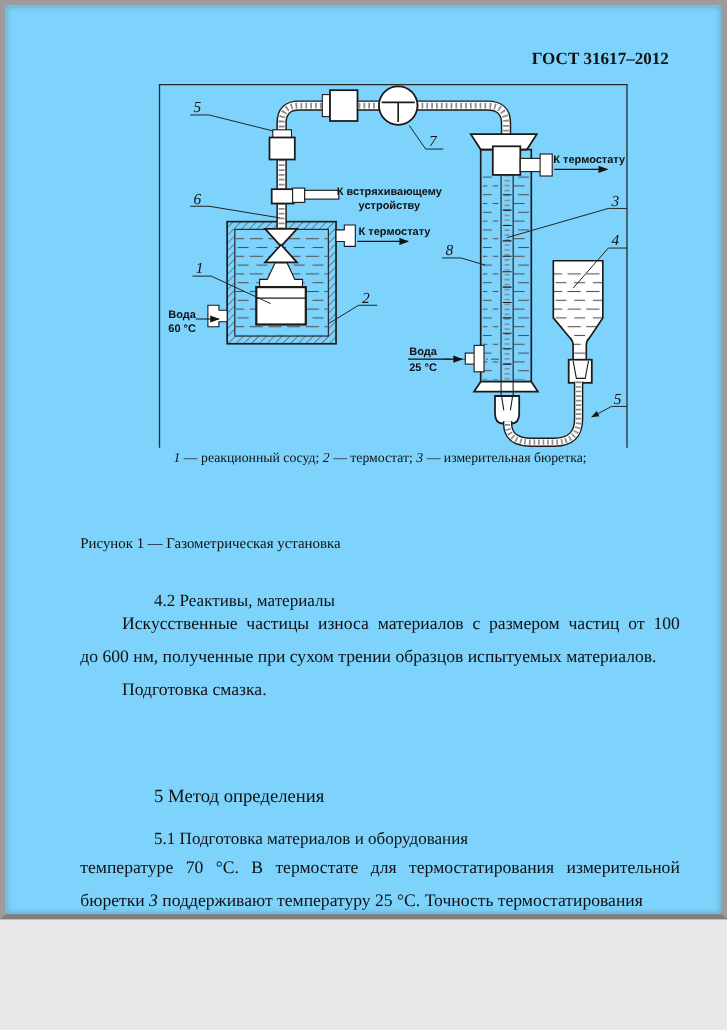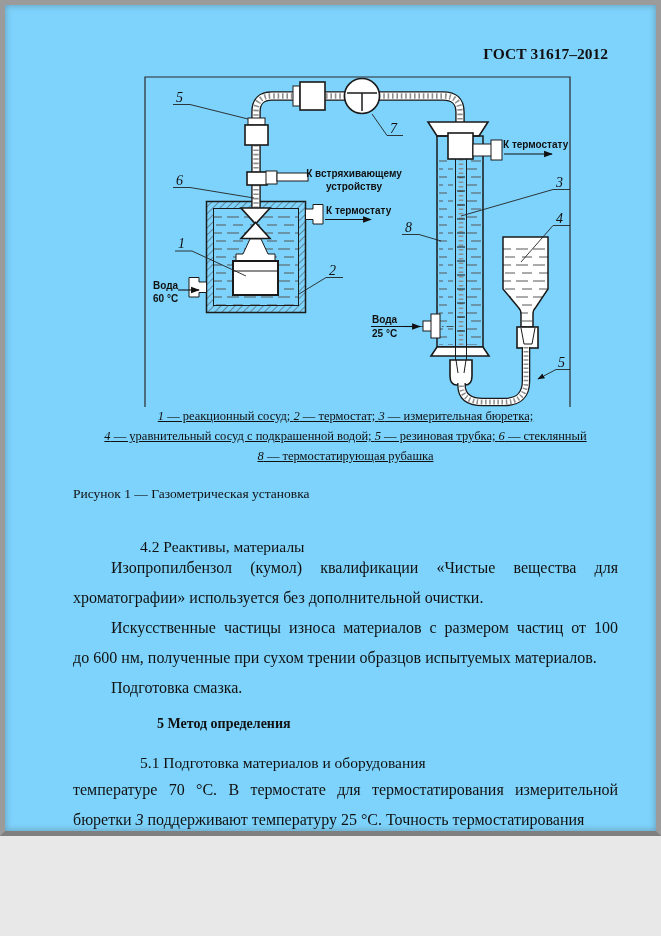--- a/index.html
+++ b/index.html
@@ -26,25 +26,25 @@
   .tI{fill:none;stroke:#fff;stroke-width:6.8;}
   .tH{fill:none;stroke:#8d8d8d;stroke-width:5.4;stroke-dasharray:1.6 2.8;}
   .tO2{fill:none;stroke:#1a1a1a;stroke-width:8.6;}
   .tI2{fill:none;stroke:#fff;stroke-width:6;}
   .tH2{fill:none;stroke:#8d8d8d;stroke-width:4.8;stroke-dasharray:1.5 2.6;}
   .ldr{fill:none;stroke:#222;stroke-width:.9;}
   .arr{fill:none;stroke:#111;stroke-width:1.1;}
   .num{font:italic 14px "Liberation Serif", serif; fill:#111;}
   .ann{font:600 10px "Liberation Sans", sans-serif; fill:#111;}
   
-  .caption{position:absolute; top:401px; left:68px; width:545px; font-size:12.5px;text-decoration:underline;}
+  .caption{position:absolute; top:401px; left:68px; width:545px; font-size:12.5px;}
   .caption .ln{line-height:20px; text-align:center;}
   .figlabel{position:absolute; top:479px; left:68px; width:545px; font-size:13.5px; line-height:20px;}
   .h2x{position:absolute; left:135px; font-weight:normal; font-size:15.5px; line-height:20px;}
-  .h1x{position:absolute; left:152px; font-weight:bold; font-size:14px; line-height:22px;}
+  .h1x{position:absolute; left:135px; font-weight:normal; font-size:17px; line-height:22px;}
   .tblock{position:absolute; left:68px; width:545px; font-size:16px;}
   .para .ln{line-height:30px; text-align:justify; text-align-last:justify;}
   .para .ln.first{text-indent:38px;}
   .para .ln.last{text-align-last:left;}
   .pagenum{position:absolute; top:874px; left:598px; width:20px; text-align:center; font-size:14.5px;}
 </style>
 </head>
 <body>
 
 <div class="page">
@@ -197,32 +197,26 @@
 
       <text class="ann" x="367" y="318">Вода</text>
       <text class="ann" x="367" y="332">25 °С</text>
       <line x1="366" y1="321.5" x2="399" y2="321.5" class="arr"></line>
       <line x1="399" y1="321.5" x2="415" y2="321.5" class="arr" marker-end="url(#arrh)"></line>
     </g>
   </svg>
 
   <div class="caption">
       <div class="ln first"><i>1</i> — реакционный сосуд; <i>2</i> — термостат; <i>3</i> — измерительная бюретка;</div>
-      <div class="ln"><i>4</i> — уравнительный сосуд с подкрашенной водой; <i>5</i> — резиновая трубка; <i>6</i> — стеклянный</div>
-      <div class="ln last"><i>8</i> — термостатирующая рубашка</div>
     </div>
   <div class="figlabel">Рисунок 1 — Газометрическая установка</div>
 
   <div class="h2x" style="top:532px">4.2 Реактивы, материалы</div>
 
   <div class="tblock" style="top:548px">
-    <div class="para">
-        <div class="ln first">Изопропилбензол (кумол) квалификации «Чистые вещества для</div>
-        <div class="ln last">хроматографии» используется без дополнительной очистки.</div>
-      </div>
     <div class="para">
         <div class="ln first">Искусственные частицы износа материалов с размером частиц от 100</div>
         <div class="ln last">до 600 нм, полученные при сухом трении образцов испытуемых материалов.</div>
       </div>
     <div class="para">
         <div class="ln first last">Подготовка смазка.</div>
       </div>
   </div>
 
   <div class="h1x" style="top:708px">5 Метод определения</div>

